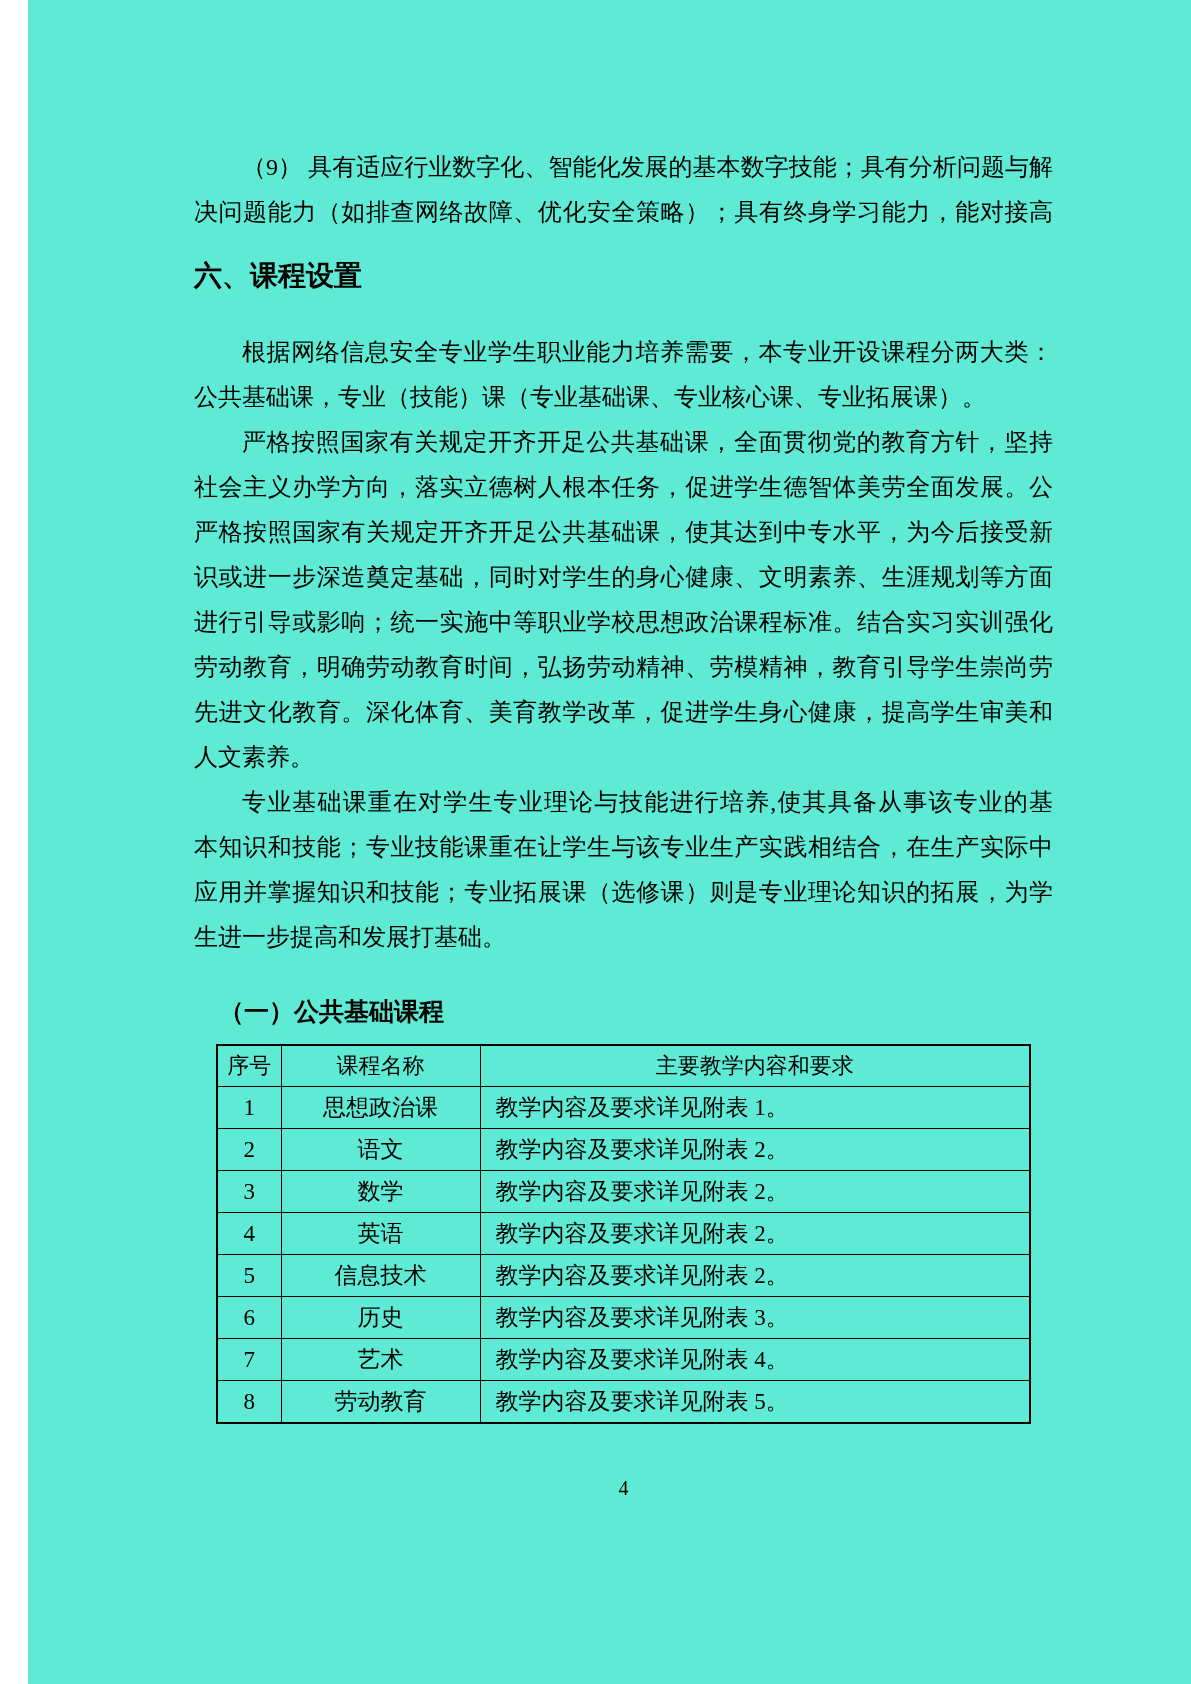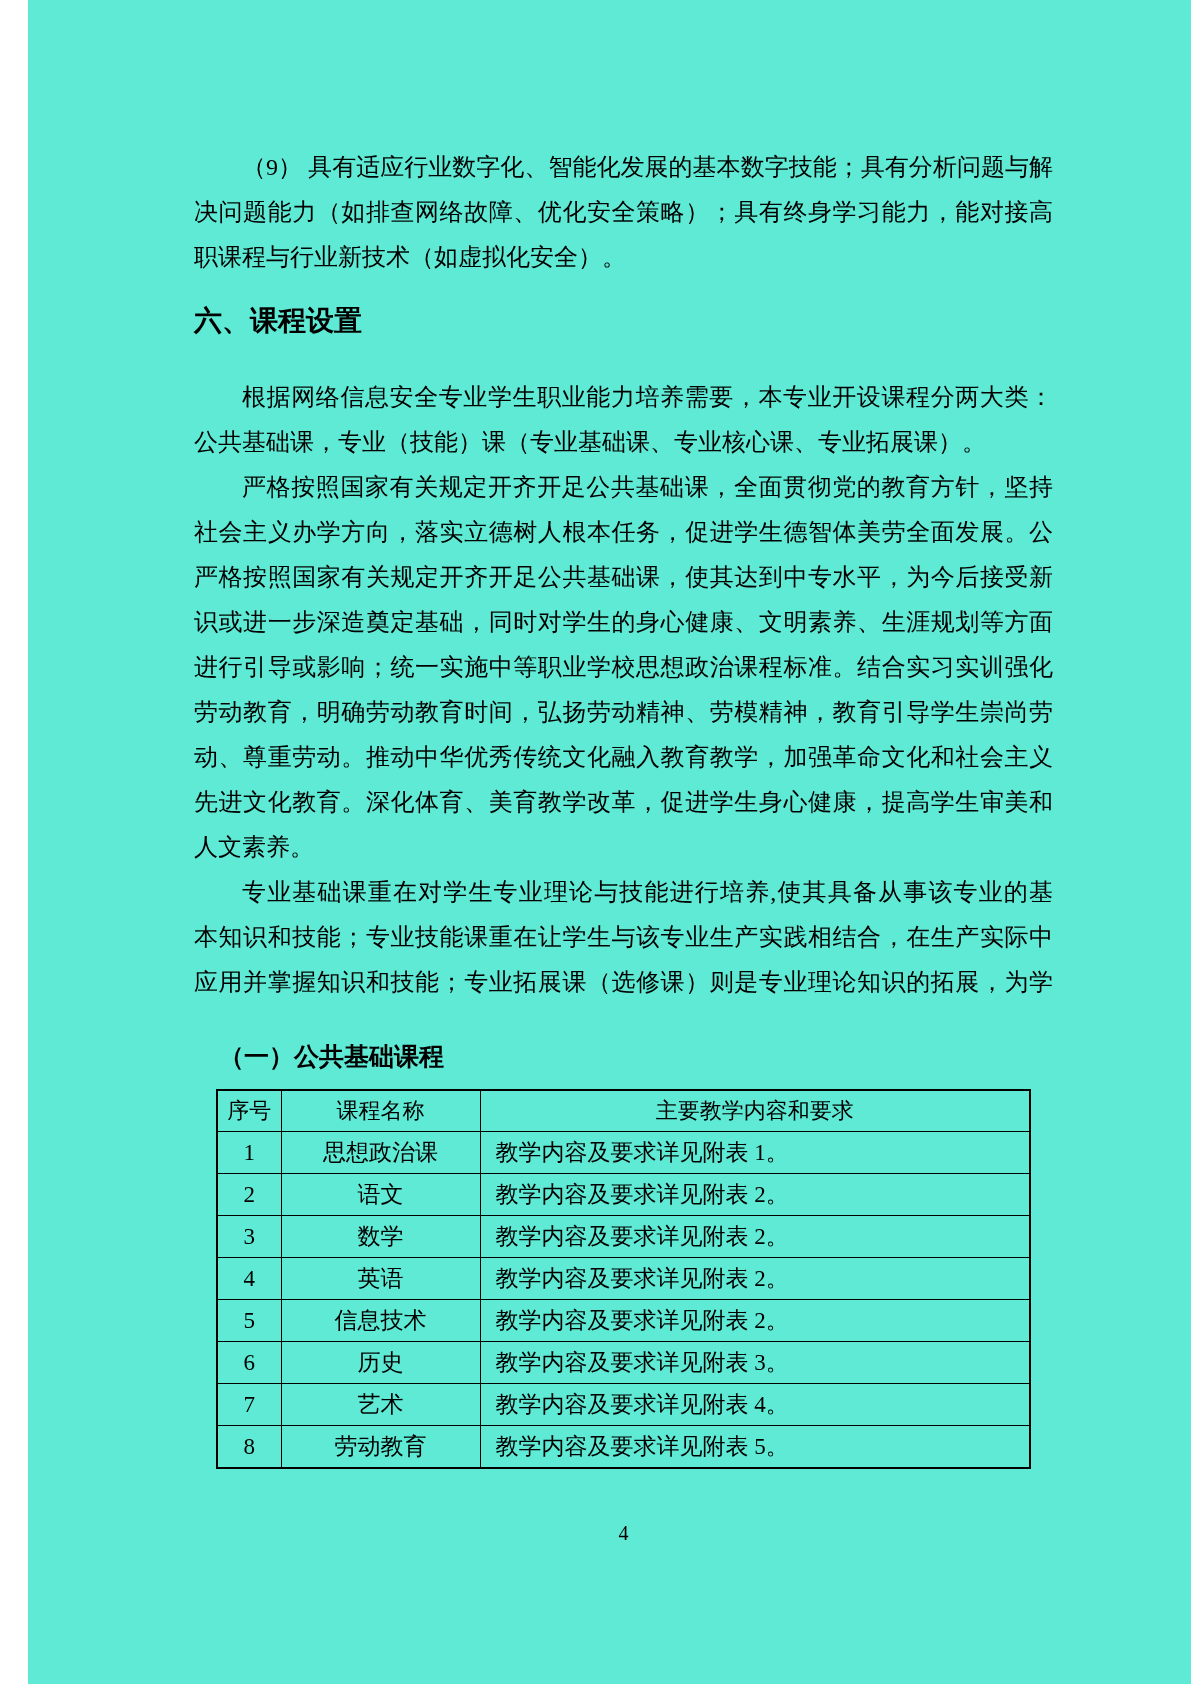--- a/index.html
+++ b/index.html
@@ -76,46 +76,45 @@
   }
 </style>
 </head>
 <body>
 
 <div class="page">
 
   <div class="para">
       <div class="line indent">（9） 具有适应行业数字化、智能化发展的基本数字技能；具有分析问题与解</div>
       <div class="line">决问题能力（如排查网络故障、优化安全策略）；具有终身学习能力，能对接高</div>
-      <div class="line last">职课程与行业新技术（如虚拟化安全）。</div>
     </div>
 
   <div class="heading">六、课程设置</div>
 
   <div class="para">
       <div class="line indent">根据网络信息安全专业学生职业能力培养需要，本专业开设课程分两大类：</div>
       <div class="line last">公共基础课，专业（技能）课（专业基础课、专业核心课、专业拓展课）。</div>
     </div>
 
   <div class="para">
       <div class="line indent">严格按照国家有关规定开齐开足公共基础课，全面贯彻党的教育方针，坚持</div>
       <div class="line">社会主义办学方向，落实立德树人根本任务，促进学生德智体美劳全面发展。公</div>
       <div class="line">严格按照国家有关规定开齐开足公共基础课，使其达到中专水平，为今后接受新知</div>
       <div class="line">识或进一步深造奠定基础，同时对学生的身心健康、文明素养、生涯规划等方面</div>
       <div class="line">进行引导或影响；统一实施中等职业学校思想政治课程标准。结合实习实训强化</div>
       <div class="line">劳动教育，明确劳动教育时间，弘扬劳动精神、劳模精神，教育引导学生崇尚劳</div>
-      <div class="line">动、尊重劳动。推动中华优秀传统文化融入教育教学，加强革命文化和社会主义</div>
       <div class="line">先进文化教育。深化体育、美育教学改革，促进学生身心健康，提高学生审美和</div>
       <div class="line last">人文素养。</div>
     </div>
 
   <div class="para">
       <div class="line indent">专业基础课重在对学生专业理论与技能进行培养,使其具备从事该专业的基</div>
       <div class="line">本知识和技能；专业技能课重在让学生与该专业生产实践相结合，在生产实际中</div>
       <div class="line">应用并掌握知识和技能；专业拓展课（选修课）则是专业理论知识的拓展，为学</div>
+      <div class="line last">生进一步提高和发展打基础。</div>
     </div>
 
   <div class="subheading">（一）公共基础课程</div>
 
   <table class="courses">
     <colgroup>
       <col style="width:64px">
       <col style="width:199px">
       <col style="width:550px">
     </colgroup>

